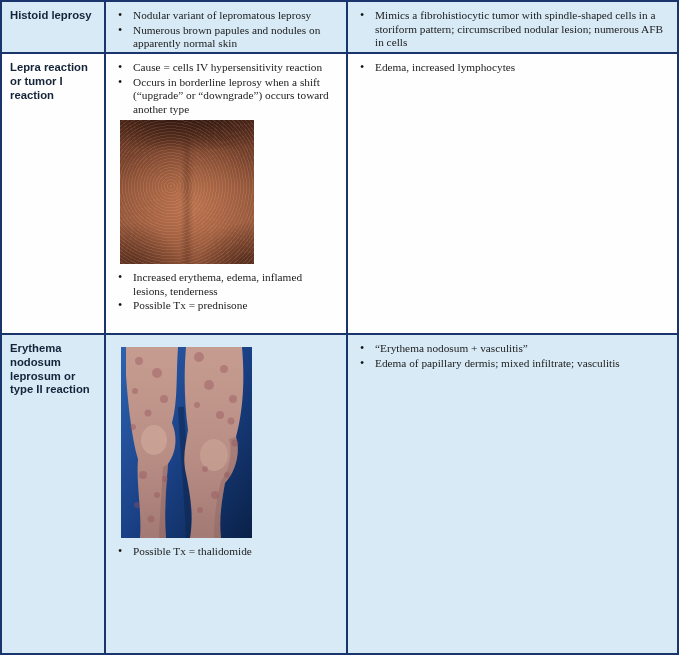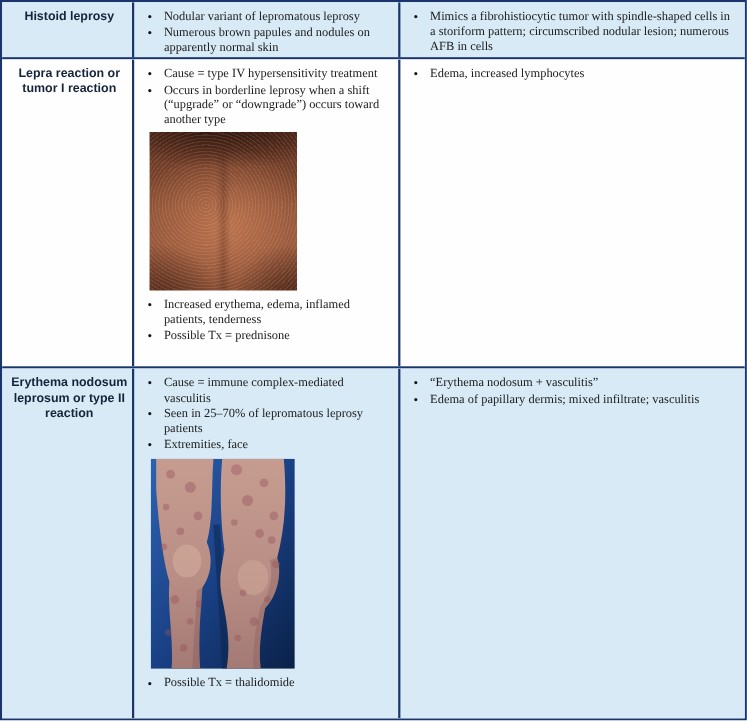--- a/index.html
+++ b/index.html
@@ -11,25 +11,24 @@
     font-size:11.3px; color:#1b1b1b;
   }
   .row { display:flex; border-bottom:2px solid #1a356b; box-sizing:border-box; overflow:hidden; }
   .row.blue  { background:#d7eaf6; }
   .row.white { background:#fdfefd; }
   .r1 { height:52px; flex:none; }
   .r2 { height:281px; flex:none; }
   .r3 { flex:1; border-bottom:none; }
   .cell { box-sizing:border-box; overflow:hidden; }
   .c1 {
-    width:120px; flex:none; border-right:2px solid #1a356b;
+    width:104px; flex:none; border-right:2px solid #1a356b;
     font-family:"Liberation Sans","DejaVu Sans",sans-serif;
     font-weight:bold; font-size:11.3px; line-height:1.22; color:#16243a;
     padding:7px 4px 6px 8px;
-    text-align:center;
   }
   .c2 { width:242px; flex:none; border-right:2px solid #1a356b; padding:7px 8px 4px 8px; }
   .c3 { flex:1; padding:7px 6px 4px 8px; }
   ul.bullets { list-style:none; margin:0; padding:0; line-height:1.2; }
   ul.bullets li { position:relative; padding-left:19px; margin:0 0 1px 0; }
   ul.bullets li::before { content:"\2022"; position:absolute; left:4px; top:-1px; font-size:12px; color:#111; }
 
   
   .photo-back {
     width:134px; height:144px; margin:4px 0 7px 6px;
@@ -61,44 +60,39 @@
       <ul class="bullets">
         <li>Mimics a fibrohistiocytic tumor with spindle-shaped cells in a storiform pattern; circumscribed nodular lesion; numerous AFB in cells</li>
       </ul>
     </div>
   </div>
 
   <div class="row white r2">
     <div class="cell c1">Lepra reaction or tumor I reaction</div>
     <div class="cell c2">
       <ul class="bullets">
-        <li>Cause = type IV hypersensitivity treatment</li>
+        <li>Cause = cells IV hypersensitivity reaction</li>
         <li>Occurs in borderline leprosy when a shift (“upgrade” or “downgrade”) occurs toward another type</li>
       </ul>
       <div class="photo-back"></div>
       <ul class="bullets">
-        <li>Increased erythema, edema, inflamed patients, tenderness</li>
+        <li>Increased erythema, edema, inflamed lesions, tenderness</li>
         <li>Possible Tx = prednisone</li>
       </ul>
     </div>
     <div class="cell c3">
       <ul class="bullets">
         <li>Edema, increased lymphocytes</li>
       </ul>
     </div>
   </div>
 
   <div class="row blue r3">
     <div class="cell c1">Erythema nodosum leprosum or type II reaction</div>
     <div class="cell c2">
-      <ul class="bullets">
-        <li>Cause = immune complex-mediated vasculitis</li>
-        <li>Seen in 25–70% of lepromatous leprosy patients</li>
-        <li>Extremities, face</li>
-      </ul>
       <svg class="photo-legs" viewBox="0 0 131 191" xmlns="http://www.w3.org/2000/svg" aria-hidden="true">
         <defs>
           <linearGradient id="lgbg" x1="0" y1="0" x2="1" y2="1">
             <stop offset="0" stop-color="#2e62b0"></stop>
             <stop offset="0.5" stop-color="#1a4186"></stop>
             <stop offset="1" stop-color="#0a2148"></stop>
           </linearGradient>
           <linearGradient id="lgskin" x1="0" y1="0" x2="0" y2="1">
             <stop offset="0" stop-color="#c79c90"></stop>
             <stop offset="0.55" stop-color="#b98e85"></stop>

